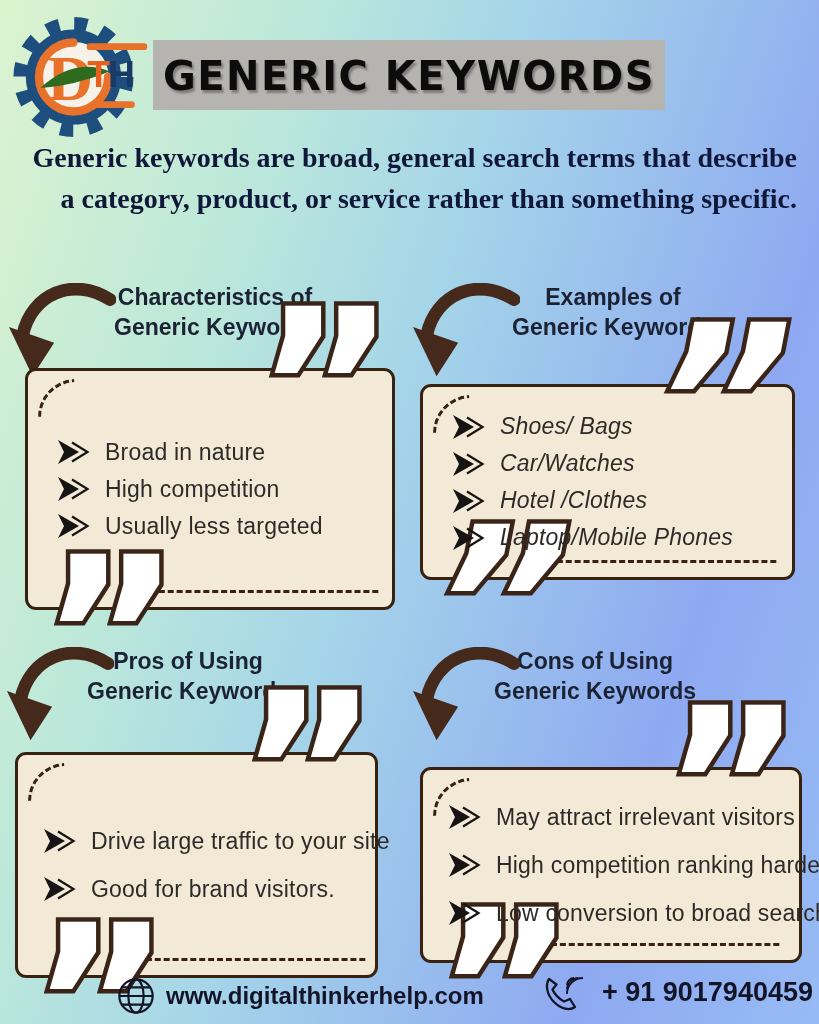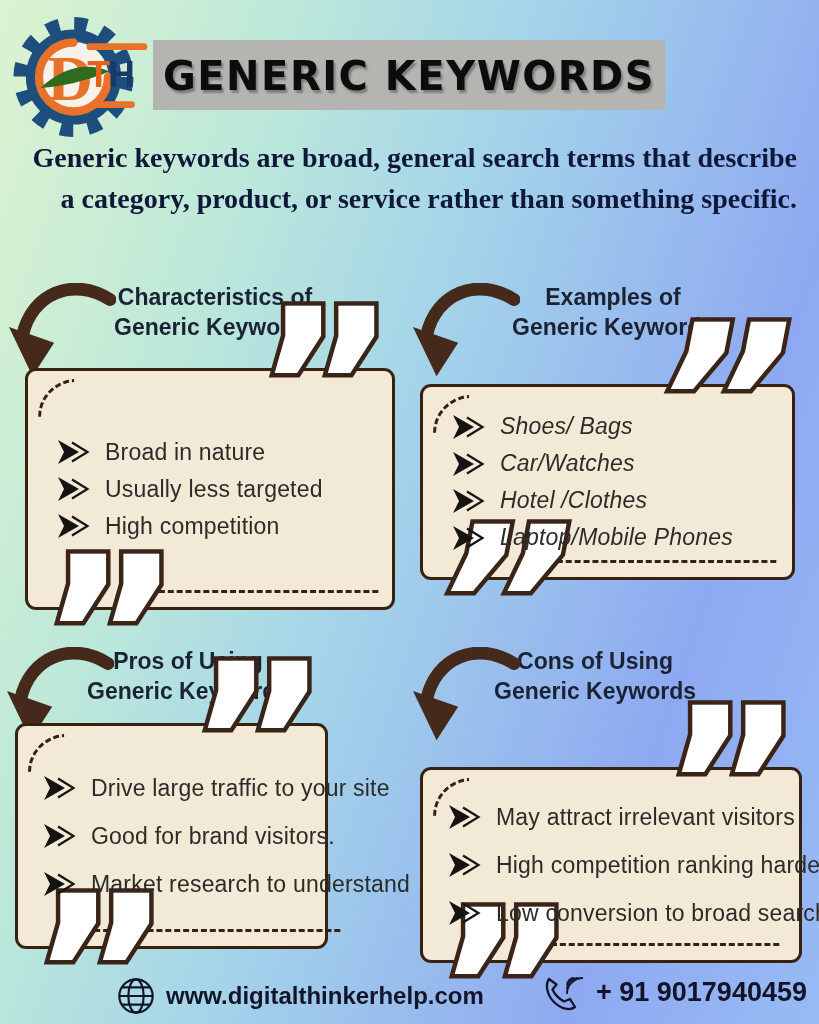--- a/index.html
+++ b/index.html
@@ -39,21 +39,21 @@
   .curve-arrow.a2 { left:412px; top:283px; }
   .curve-arrow.a3 { left:6px;   top:647px; }
   .curve-arrow.a4 { left:412px; top:647px; }
   
   .box {
     position:absolute; background:#f3e9d7; border:3.5px solid #36220f;
     border-radius:11px;
   }
   .box.b1 { left:25px;  top:368px; width:370px; height:242px; }
   .box.b2 { left:420px; top:384px; width:375px; height:196px;font-style:italic; }
-  .box.b3 { left:15px;  top:723px; width:313px; height:226px; }
+  .box.b3 { left:15px;  top:752px; width:363px; height:226px; }
   .box.b4 { left:420px; top:732px; width:382px; height:196px;margin-top:35px; }
   .rows {
     position:absolute; inset:0; display:flex; flex-direction:column;
     justify-content:center; padding:26px 14px 26px 28px; gap:9px;
   }
   .box.b3 .rows, .box.b4 .rows { gap:20px; padding-left:24px; }
   .row { display:flex; align-items:center; gap:13px; }
   .row .txt { font-size:23px; color:#2d2b28; letter-spacing:0.2px; white-space:nowrap; }
   .bullet { flex:0 0 auto; width:36px; height:28px; }
   
@@ -70,21 +70,21 @@
   
   .q { position:absolute; overflow:visible; pointer-events:none; }
   .q.tr { top:-58px; right:22px; }
   .q.bl { bottom:-36px; left:12px; }
   
   .foot-site {
     position:absolute; left:116px; top:976px; display:flex; align-items:center; gap:10px;
     font-weight:bold; font-size:24px; color:#131427;
   }
   .foot-phone {
-    position:absolute; left:538px; top:970px; display:flex; align-items:center; gap:12px;
+    position:absolute; left:538px; top:970px; display:flex; align-items:center; gap:18px;
     font-weight:bold; font-size:27px; color:#131427;
   }
 </style>
 </head>
 <body>
 
 <svg width="0" height="0" style="position:absolute">
   <defs>
     <g id="def-curve-arrow">
       <path d="M104 16 C66 -8 24 10 15 52" fill="none" stroke="#45291b" stroke-width="13" stroke-linecap="round"></path>
@@ -161,28 +161,28 @@
       <div class="row">
         <svg class="bullet" viewBox="0 0 36 28">
             <use href="#def-bullet"></use>
           </svg>
         <span class="txt">Broad in nature</span>
       </div>
       <div class="row">
         <svg class="bullet" viewBox="0 0 36 28">
             <use href="#def-bullet"></use>
           </svg>
+        <span class="txt">High competition</span>
+      </div>
+      <div class="row">
+        <svg class="bullet" viewBox="0 0 36 28">
+            <use href="#def-bullet"></use>
+          </svg>
         <span class="txt">Usually less targeted</span>
       </div>
-      <div class="row">
-        <svg class="bullet" viewBox="0 0 36 28">
-            <use href="#def-bullet"></use>
-          </svg>
-        <span class="txt">High competition</span>
-      </div>
     </div>
   </div>
 
   <div class="box b2">
     <div class="arc"></div>
     <div class="dash-b"></div>
     <svg class="q tr" width="115" height="82" viewBox="0 0 115 82">
         <use href="#def-quotes"></use>
       </svg>
     <svg class="q bl" width="115" height="82" viewBox="0 0 115 82">
@@ -230,26 +230,20 @@
         <svg class="bullet" viewBox="0 0 36 28">
             <use href="#def-bullet"></use>
           </svg>
         <span class="txt">Drive large traffic to your site</span>
       </div>
       <div class="row">
         <svg class="bullet" viewBox="0 0 36 28">
             <use href="#def-bullet"></use>
           </svg>
         <span class="txt">Good for brand visitors.</span>
-      </div>
-      <div class="row">
-        <svg class="bullet" viewBox="0 0 36 28">
-            <use href="#def-bullet"></use>
-          </svg>
-        <span class="txt">Market research to understand</span>
       </div>
     </div>
   </div>
 
   <div class="box b4">
     <div class="arc"></div>
     <div class="dash-b"></div>
     <svg class="q tr" width="115" height="82" viewBox="0 0 115 82">
         <use href="#def-quotes"></use>
       </svg>

